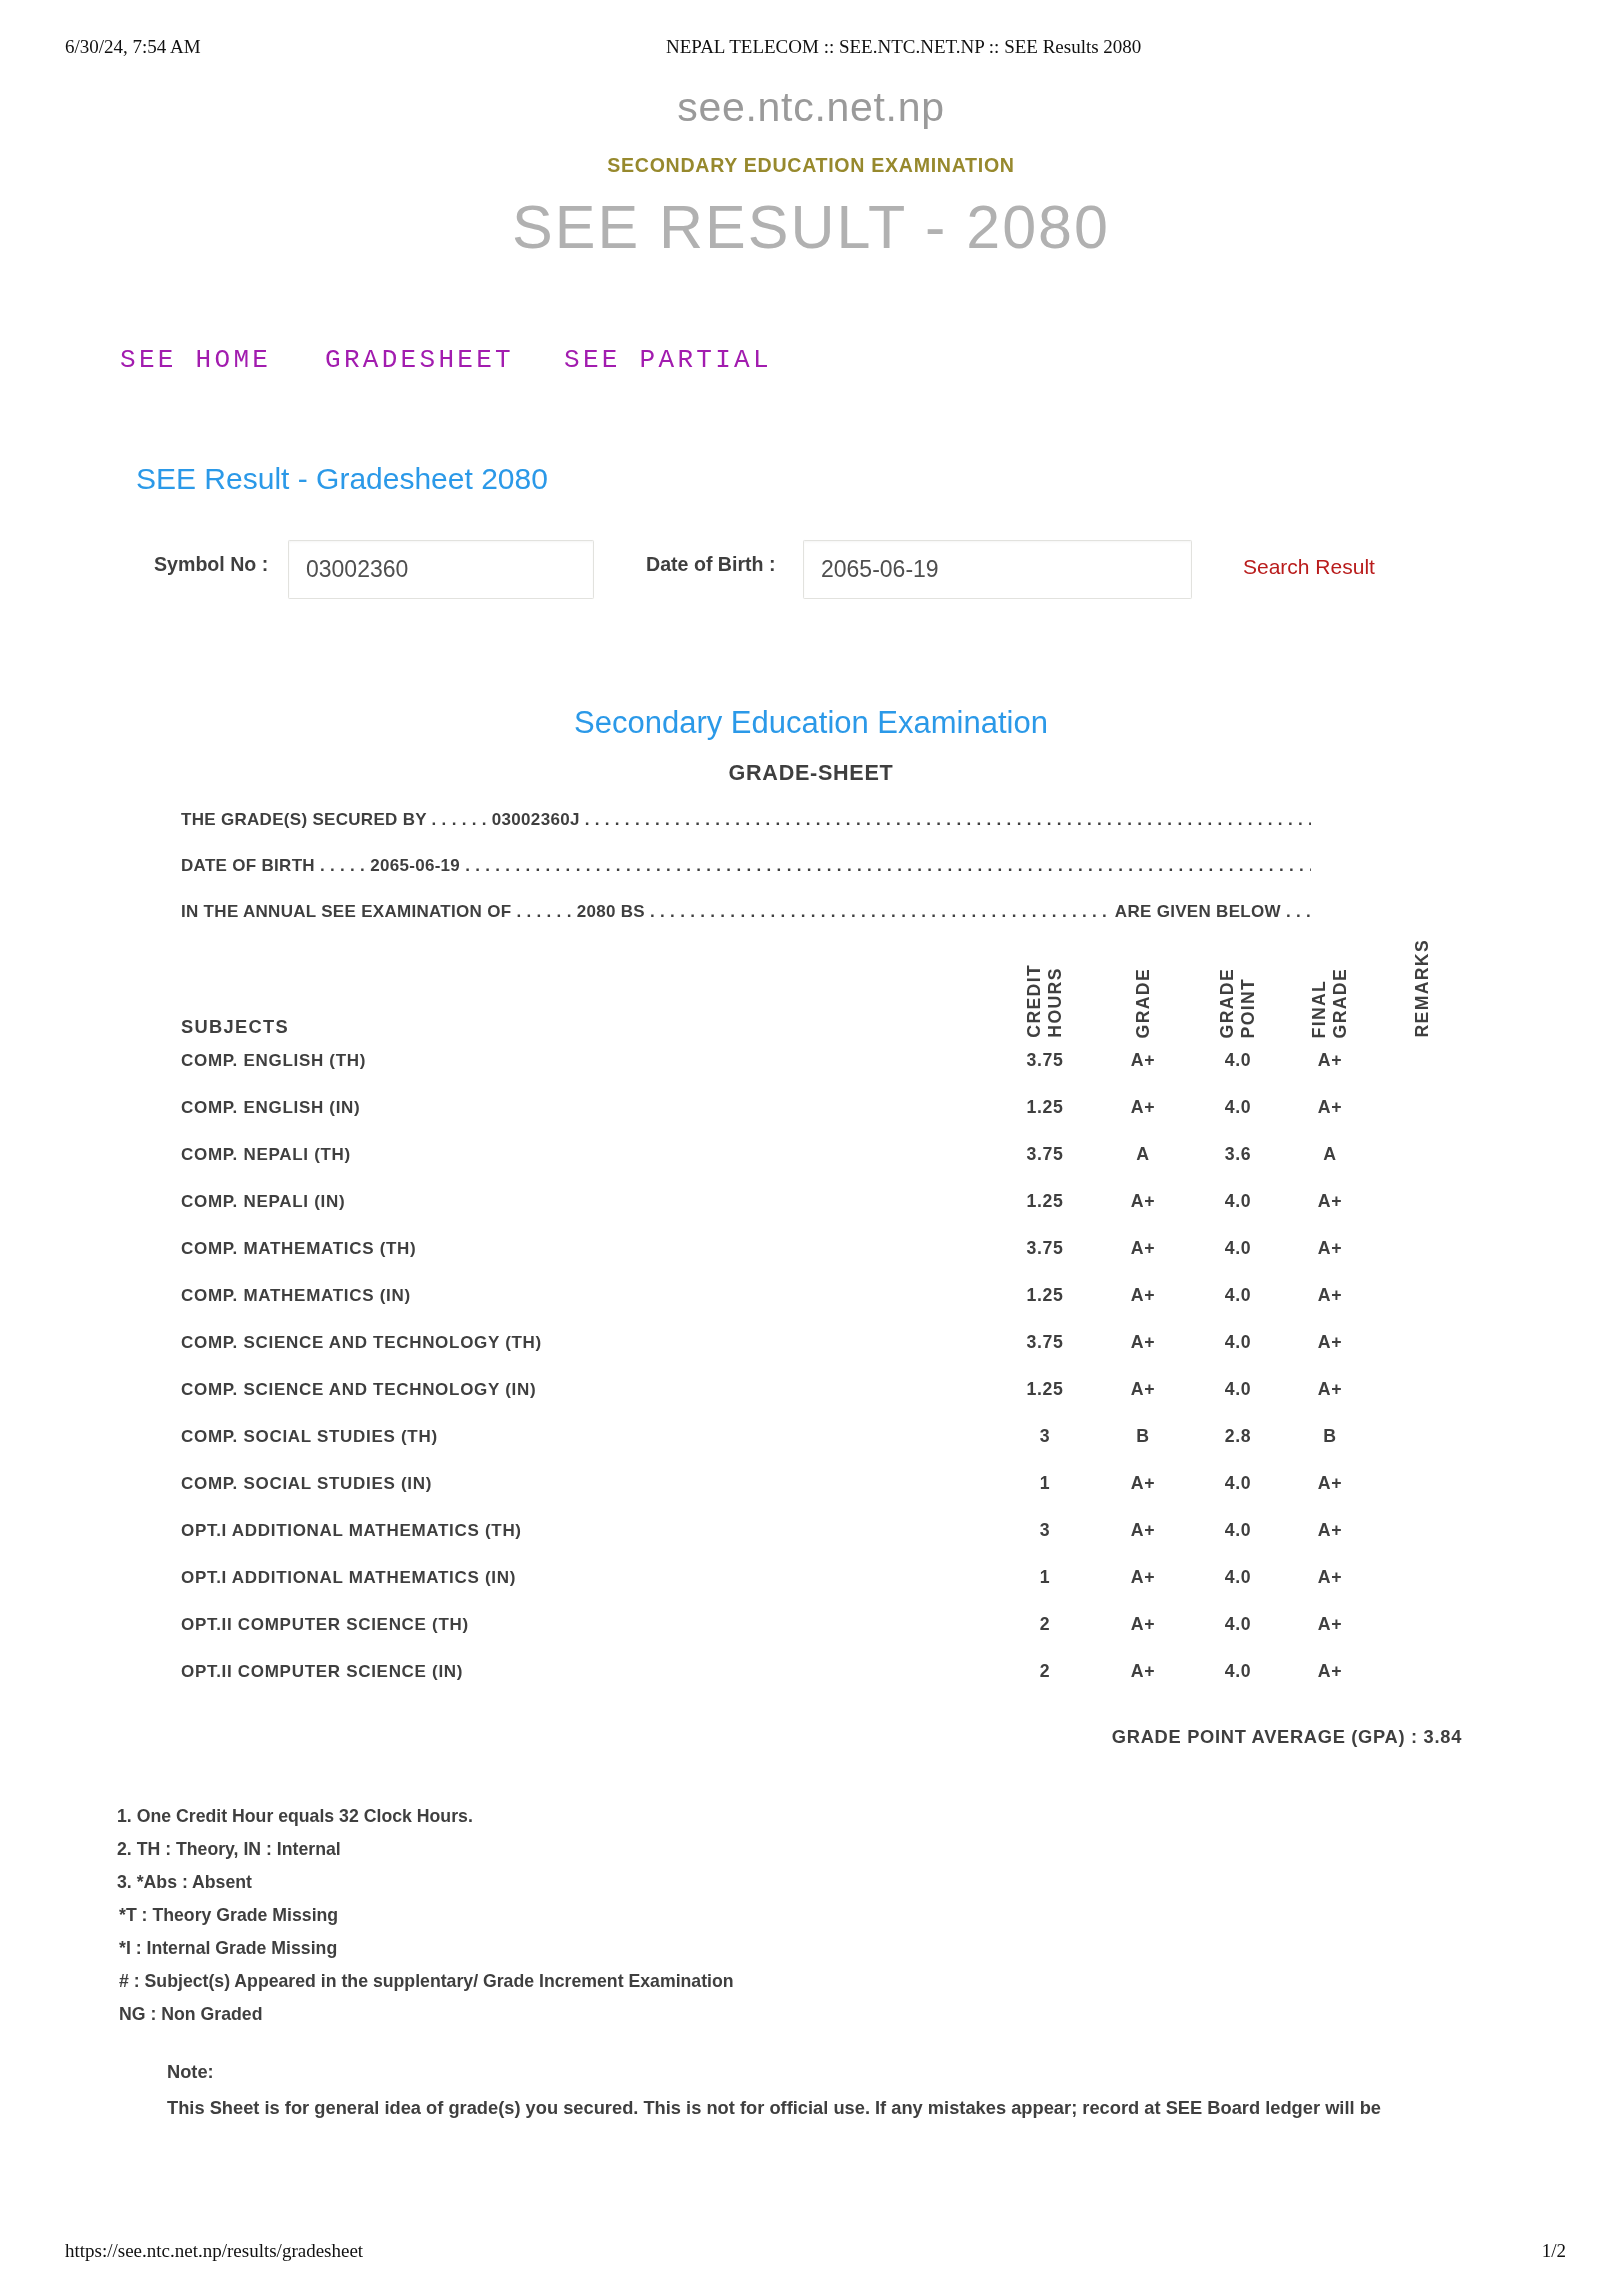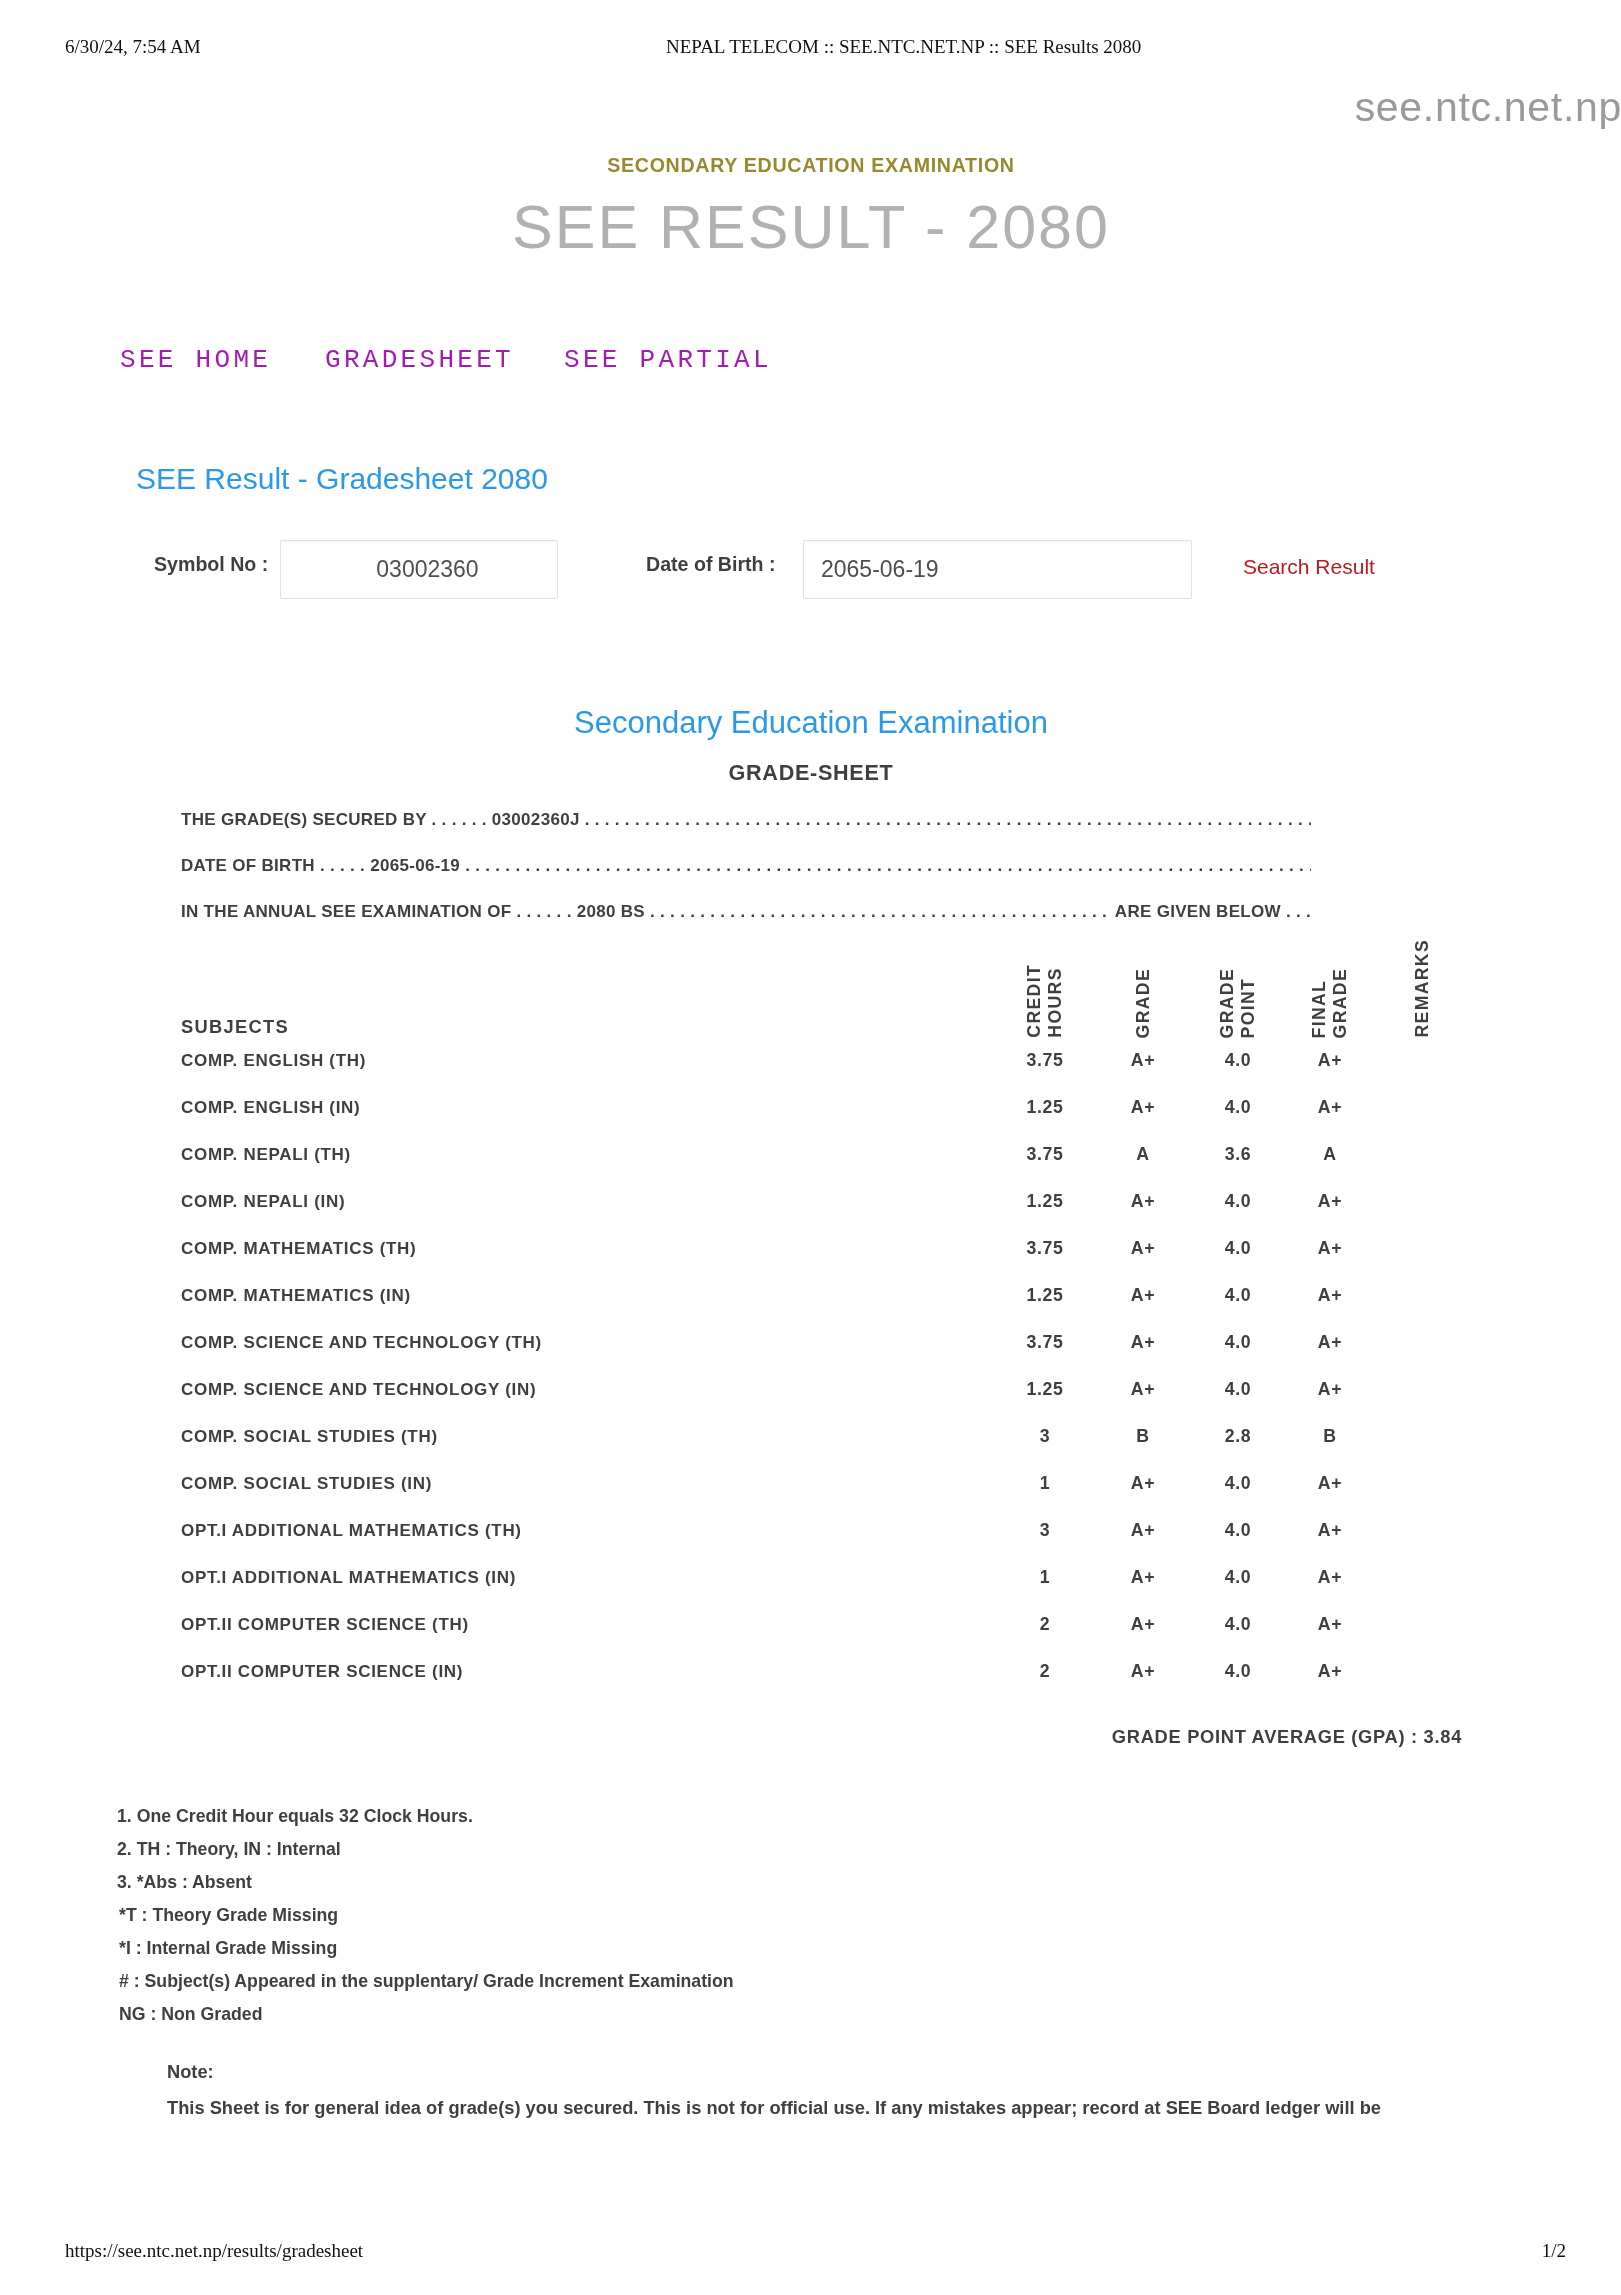--- a/index.html
+++ b/index.html
@@ -7,36 +7,36 @@
     position:relative;width:1622px;height:2295px;background:#ffffff;
     font-family:"Liberation Sans",sans-serif;overflow:hidden;
   }
   
   .print-text{position:absolute;font-family:"Liberation Serif",serif;font-size:19px;color:#111;white-space:nowrap;}
   .ph-date{left:65px;top:36px;}
   .ph-title{left:666px;top:36px;}
   .pf-url{left:65px;top:2240px;}
   .pf-page{right:56px;top:2240px;}
   
-  .site-title{position:absolute;left:0;right:0;top:84px;text-align:right;font-size:41px;color:#9a9a9a;letter-spacing:0.7px;}
+  .site-title{position:absolute;left:0;right:0;top:84px;text-align:center;font-size:41px;color:#9a9a9a;letter-spacing:0.7px;}
   .site-subtitle{position:absolute;left:0;right:0;top:154px;text-align:center;font-size:19.6px;font-weight:bold;color:#97892d;letter-spacing:0.7px;}
   .banner-title{position:absolute;left:0;right:0;top:192px;text-align:center;font-size:61px;color:#b1b1b1;letter-spacing:2px;}
   
   .nav-item{position:absolute;top:345px;font-size:26px;color:#a21caf;letter-spacing:3.3px;text-decoration:none;cursor:pointer;background:none;border:none;padding:0;font-family:Liberation Mono, monospace;}
   .nav-home{left:120px;} .nav-grade{left:325px;} .nav-partial{left:564px;}
   
   .page-heading{position:absolute;left:136px;top:462px;font-size:30px;color:#2b99e8;}
   
   .form-label{position:absolute;font-size:19.6px;font-weight:bold;color:#3f3f3f;white-space:nowrap;}
   .lbl-symbol{left:154px;top:553px;}
   .lbl-dob{left:646px;top:553px;}
   .form-input{position:absolute;top:540px;height:59px;border:1.3px solid #e2e2de;border-radius:1.3px;
     box-shadow:inset 0 1.3px 2px rgba(0,0,0,0.04);font-family:"Liberation Sans",sans-serif;
     font-size:23px;color:#4f4f4f;padding:0 0 0 17px;box-sizing:border-box;background:#fff;outline:none;}
-  .inp-symbol{left:280px;width:278px;text-align:center;}
+  .inp-symbol{left:288px;width:306px;}
   .inp-dob{left:803px;width:389px;}
   .search-btn{position:absolute;left:1243px;top:555px;font-size:21px;color:#b91c1c;background:none;border:none;padding:0;cursor:pointer;font-family:"Liberation Sans",sans-serif;white-space:nowrap;}
   
   .gs-title{position:absolute;left:0;right:0;top:705px;text-align:center;font-size:31px;color:#2b99e8;}
   .gs-subtitle{position:absolute;left:0;right:0;top:760px;text-align:center;font-size:21.6px;font-weight:bold;color:#3f3f3f;letter-spacing:0.7px;}
   
   .dotline{position:absolute;left:181px;width:1130px;display:flex;font-size:17px;font-weight:bold;color:#3f3f3f;white-space:pre;letter-spacing:0.3px;}
   .dl-1{top:810px;} .dl-2{top:856px;} .dl-3{top:902px;}
   .dot-fill{flex:1;min-width:0;overflow:hidden;}
   

